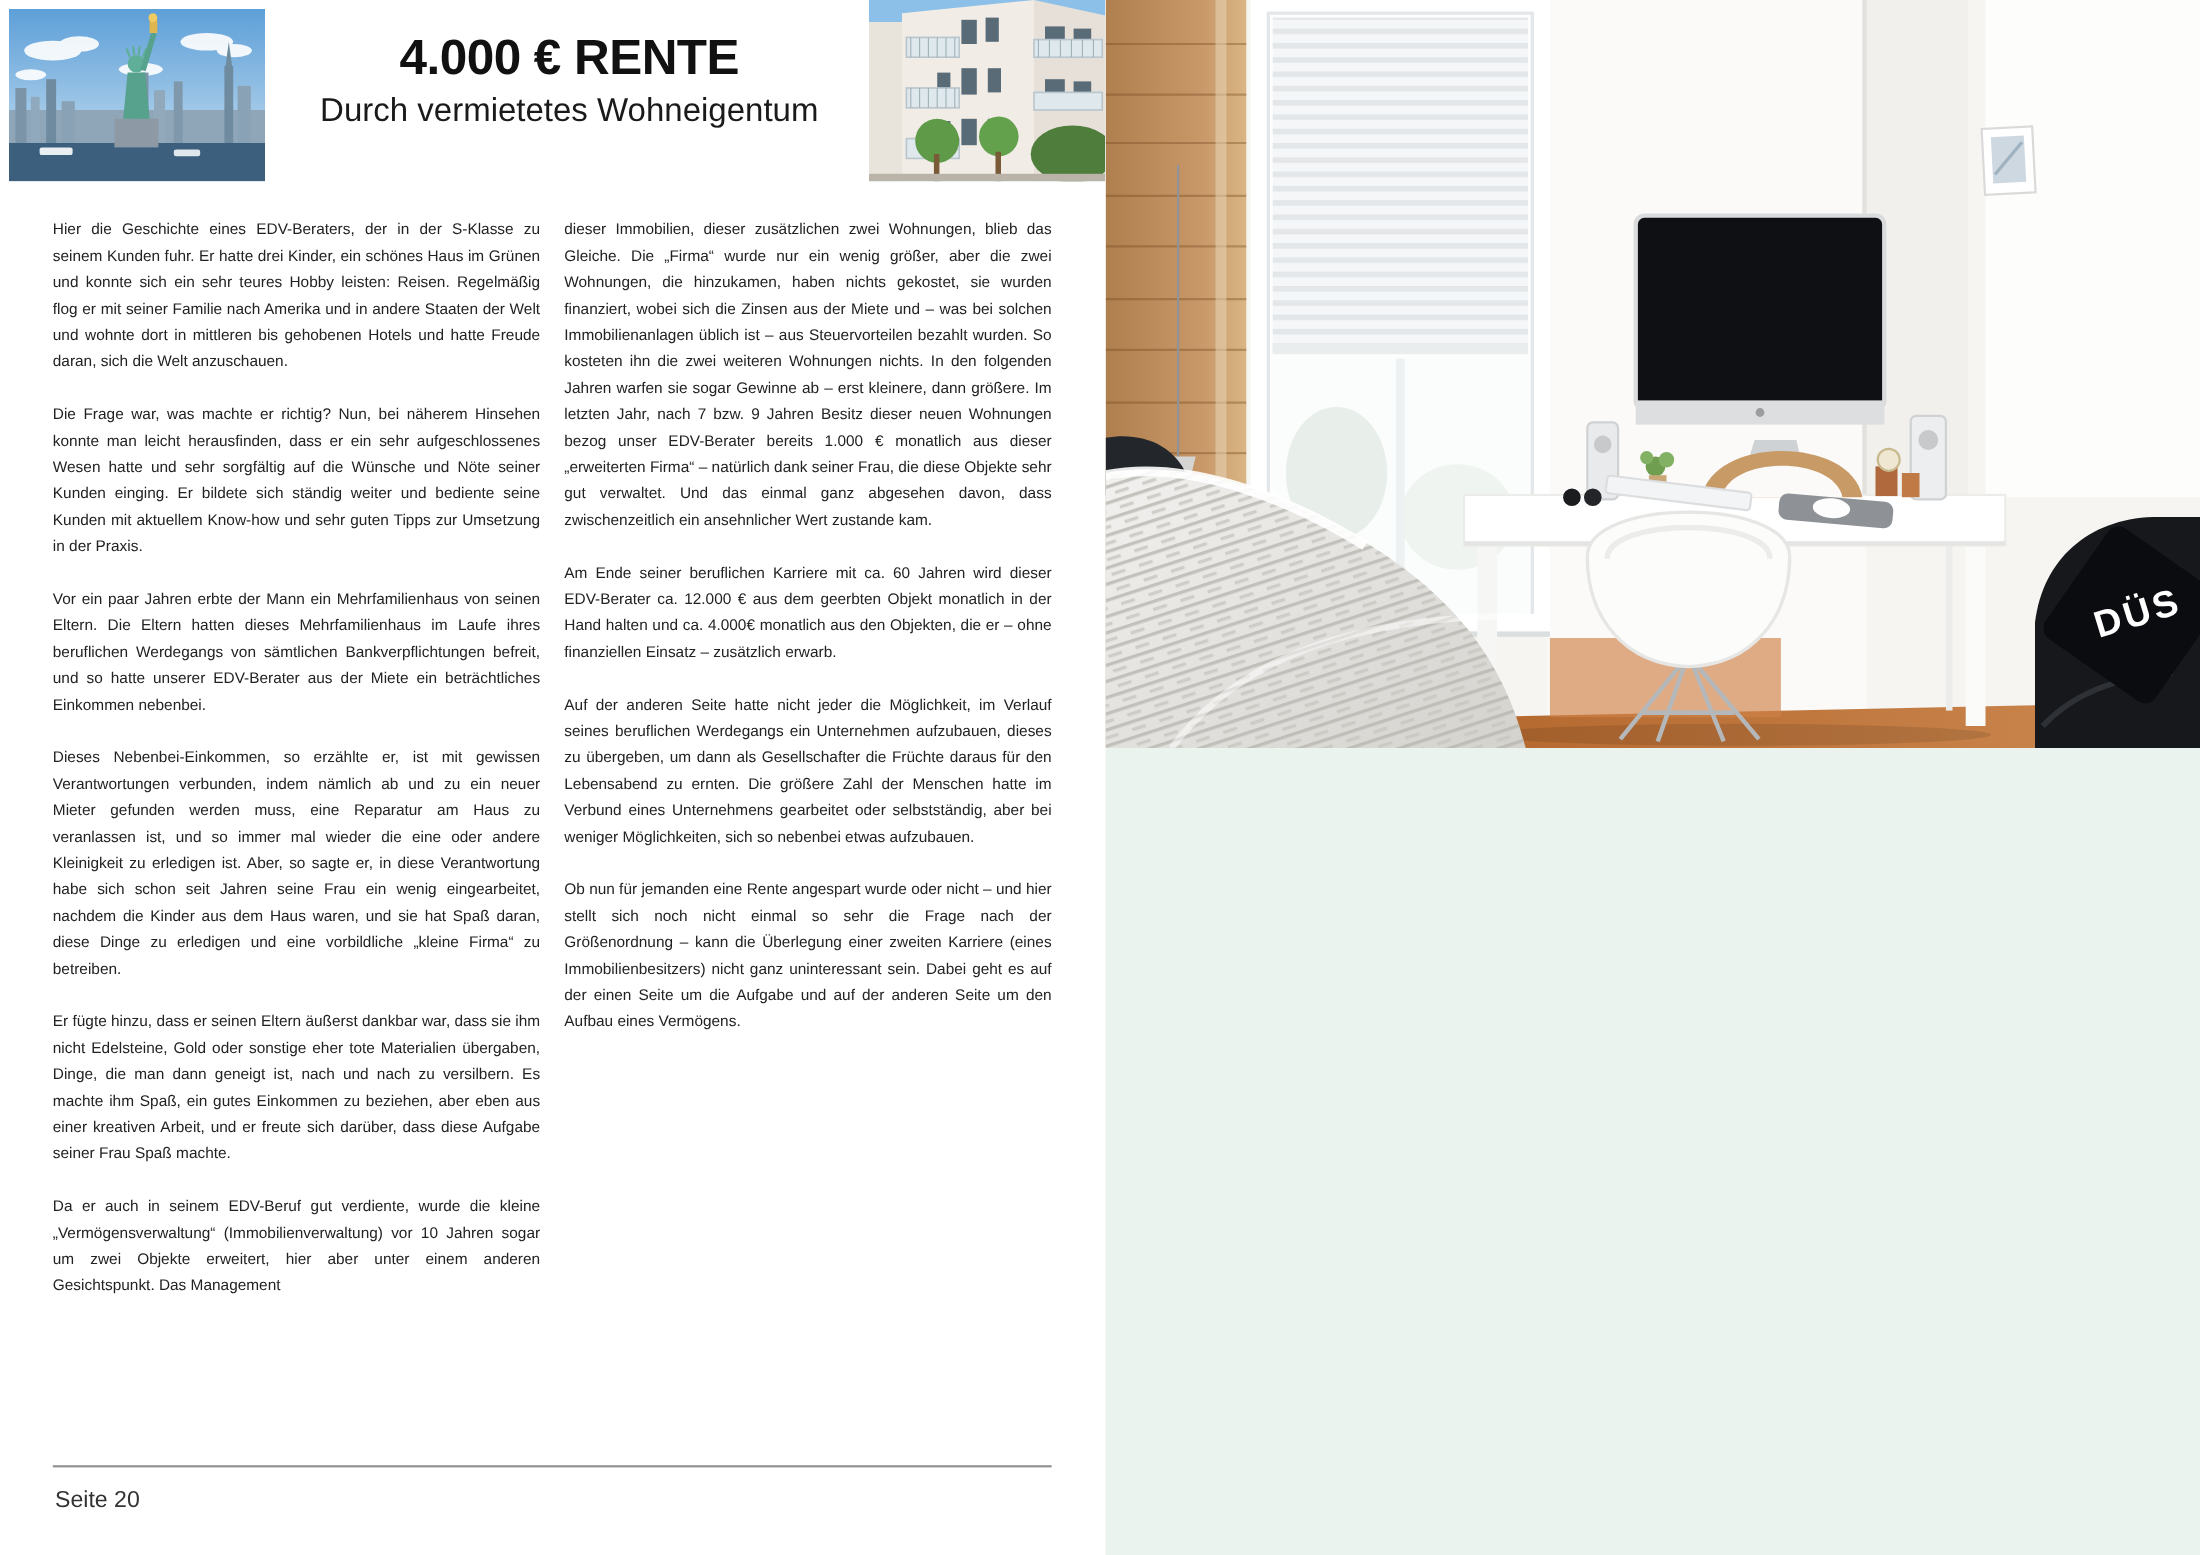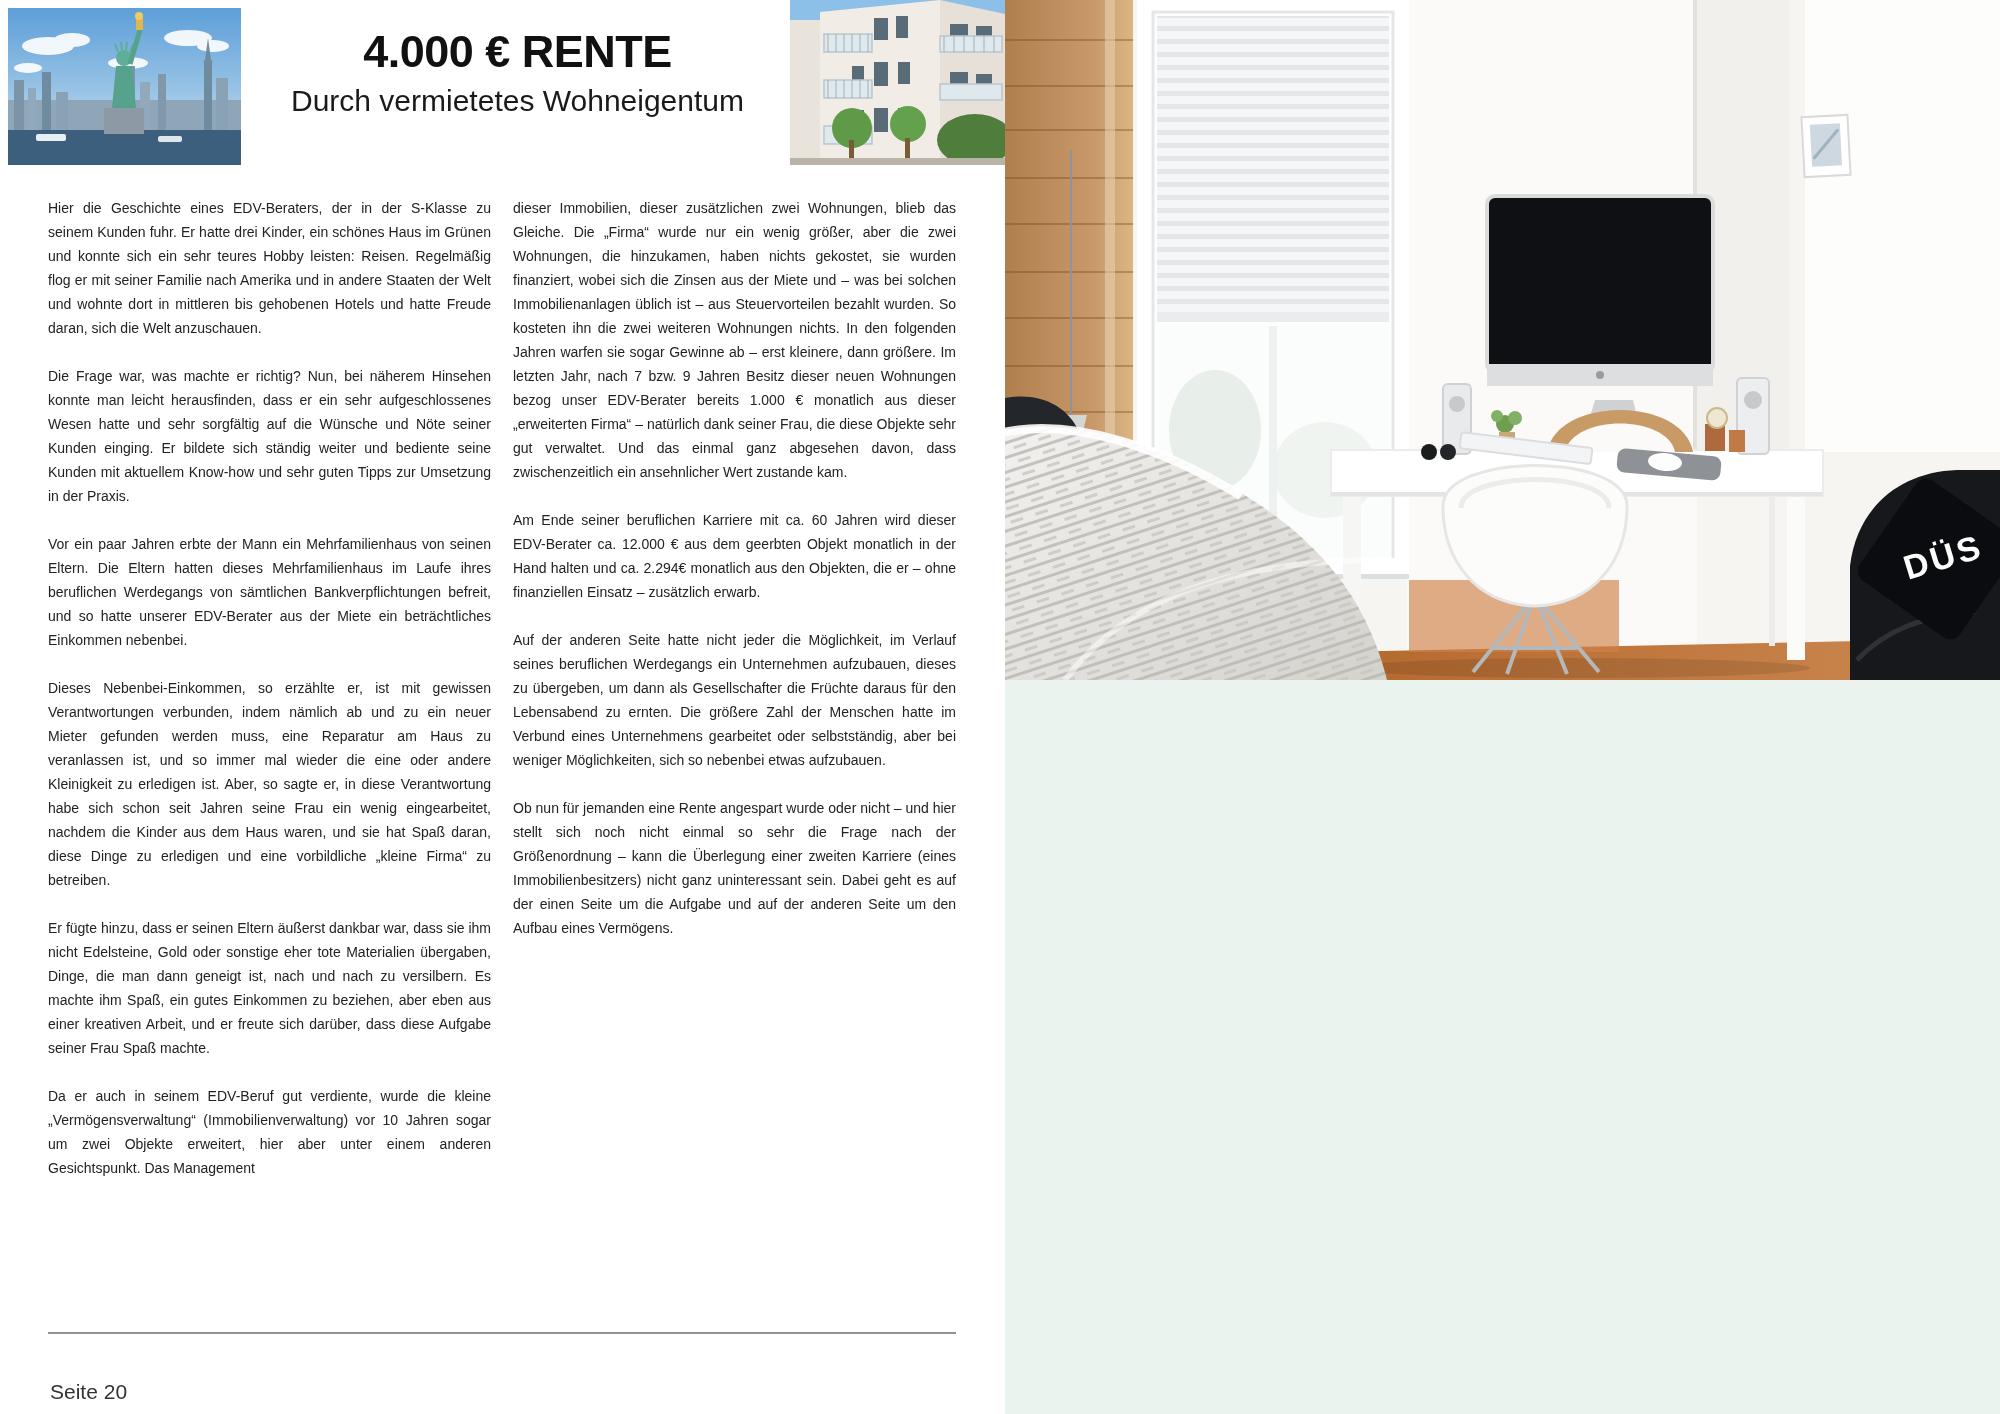--- a/index.html
+++ b/index.html
@@ -14,21 +14,21 @@
   .headline { position:absolute; left:245px; top:26px; width:545px; text-align:center; }
   .headline h1 { font-size:45px; font-weight:bold; letter-spacing:-0.5px; color:#111; }
   .headline h2 { font-size:30px; font-weight:normal; margin-top:6px; color:#1a1a1a; }
   .photo-building { position:absolute; left:790px; top:0; width:215px; height:165px; overflow:hidden; }
 
   .columns { position:absolute; left:48px; top:196px; width:908px; display:flex; gap:22px; }
   .col { width:443px; }
   .col p { font-size:14px; line-height:24px; text-align:justify; color:#222; margin-bottom:24px;
            hyphens:auto; -webkit-hyphens:auto; }
   .footer-rule { position:absolute; left:48px; top:1332px; width:908px; height:2px; background:#8f9193; }
-  .page-label { position:absolute; left:50px; top:1352px; font-size:21px; color:#333;margin-top:28px; }
+  .page-label { position:absolute; left:50px; top:1352px; font-size:21px; color:#333; }
 
   
   .ad { position:absolute; left:1005px; top:0; width:995px; height:1414px; background:#ebf3ef; }
   .ad-photo { position:absolute; left:0; top:0; width:995px; height:680px; background:#f7f6f3; overflow:hidden; }
   .ad-photo svg { display:block; }
 </style>
 </head>
 <body>
 
 <div class="page">
@@ -141,21 +141,21 @@
       <div class="col">
           <p>Hier die Geschichte eines EDV-Beraters, der in der S-Klasse zu seinem Kunden fuhr. Er hatte drei Kinder, ein schönes Haus im Grünen und konnte sich ein sehr teures Hobby leisten: Reisen. Regelmäßig flog er mit seiner Familie nach Amerika und in andere Staaten der Welt und wohnte dort in mittleren bis gehobenen Hotels und hatte Freude daran, sich die Welt anzuschauen.</p>
           <p>Die Frage war, was machte er richtig? Nun, bei näherem Hinsehen konnte man leicht herausfinden, dass er ein sehr aufgeschlossenes Wesen hatte und sehr sorgfältig auf die Wünsche und Nöte seiner Kunden einging. Er bildete sich ständig weiter und bediente seine Kunden mit aktuellem Know-how und sehr guten Tipps zur Umsetzung in der Praxis.</p>
           <p>Vor ein paar Jahren erbte der Mann ein Mehrfamilienhaus von seinen Eltern. Die Eltern hatten dieses Mehrfamilienhaus im Laufe ihres beruflichen Werdegangs von sämtlichen Bankverpflichtungen befreit, und so hatte unserer EDV-Berater aus der Miete ein beträchtliches Einkommen nebenbei.</p>
           <p>Dieses Nebenbei-Einkommen, so erzählte er, ist mit gewissen Verantwortungen verbunden, indem nämlich ab und zu ein neuer Mieter gefunden werden muss, eine Reparatur am Haus zu veranlassen ist, und so immer mal wieder die eine oder andere Kleinigkeit zu erledigen ist. Aber, so sagte er, in diese Verantwortung habe sich schon seit Jahren seine Frau ein wenig eingearbeitet, nachdem die Kinder aus dem Haus waren, und sie hat Spaß daran, diese Dinge zu erledigen und eine vorbildliche „kleine Firma“ zu betreiben.</p>
           <p>Er fügte hinzu, dass er seinen Eltern äußerst dankbar war, dass sie ihm nicht Edelsteine, Gold oder sonstige eher tote Materialien übergaben, Dinge, die man dann geneigt ist, nach und nach zu versilbern. Es machte ihm Spaß, ein gutes Einkommen zu beziehen, aber eben aus einer kreativen Arbeit, und er freute sich darüber, dass diese Aufgabe seiner Frau Spaß machte.</p>
           <p>Da er auch in seinem EDV-Beruf gut verdiente, wurde die kleine „Vermögensverwaltung“ (Immobilienverwaltung) vor 10 Jahren sogar um zwei Objekte erweitert, hier aber unter einem anderen Gesichtspunkt. Das Management</p>
         </div>
       <div class="col">
           <p>dieser Immobilien, dieser zusätzlichen zwei Wohnungen, blieb das Gleiche. Die „Firma“ wurde nur ein wenig größer, aber die zwei Wohnungen, die hinzukamen, haben nichts gekostet, sie wurden finanziert, wobei sich die Zinsen aus der Miete und – was bei solchen Immobilienanlagen üblich ist – aus Steuervorteilen bezahlt wurden. So kosteten ihn die zwei weiteren Wohnungen nichts. In den folgenden Jahren warfen sie sogar Gewinne ab – erst kleinere, dann größere. Im letzten Jahr, nach 7 bzw. 9 Jahren Besitz dieser neuen Wohnungen bezog unser EDV-Berater bereits 1.000 € monatlich aus dieser „erweiterten Firma“ – natürlich dank seiner Frau, die diese Objekte sehr gut verwaltet. Und das einmal ganz abgesehen davon, dass zwischenzeitlich ein ansehnlicher Wert zustande kam.</p>
-          <p>Am Ende seiner beruflichen Karriere mit ca. 60 Jahren wird dieser EDV-Berater ca. 12.000 € aus dem geerbten Objekt monatlich in der Hand halten und ca. 2.294€ monatlich aus den Objekten, die er – ohne finanziellen Einsatz – zusätzlich erwarb.</p>
+          <p>Am Ende seiner beruflichen Karriere mit ca. 60 Jahren wird dieser EDV-Berater ca. 12.000 € aus dem geerbten Objekt monatlich in der Hand halten und ca. 4.000€ monatlich aus den Objekten, die er – ohne finanziellen Einsatz – zusätzlich erwarb.</p>
           <p>Auf der anderen Seite hatte nicht jeder die Möglichkeit, im Verlauf seines beruflichen Werdegangs ein Unternehmen aufzubauen, dieses zu übergeben, um dann als Gesellschafter die Früchte daraus für den Lebensabend zu ernten. Die größere Zahl der Menschen hatte im Verbund eines Unternehmens gearbeitet oder selbstständig, aber bei weniger Möglichkeiten, sich so nebenbei etwas aufzubauen.</p>
           <p>Ob nun für jemanden eine Rente angespart wurde oder nicht – und hier stellt sich noch nicht einmal so sehr die Frage nach der Größenordnung – kann die Überlegung einer zweiten Karriere (eines Immobilienbesitzers) nicht ganz uninteressant sein. Dabei geht es auf der einen Seite um die Aufgabe und auf der anderen Seite um den Aufbau eines Vermögens.</p>
         </div>
     </div>
 
     <div class="footer-rule"></div>
     <div class="page-label">Seite 20</div>
   </div>
 
   <div class="ad">

